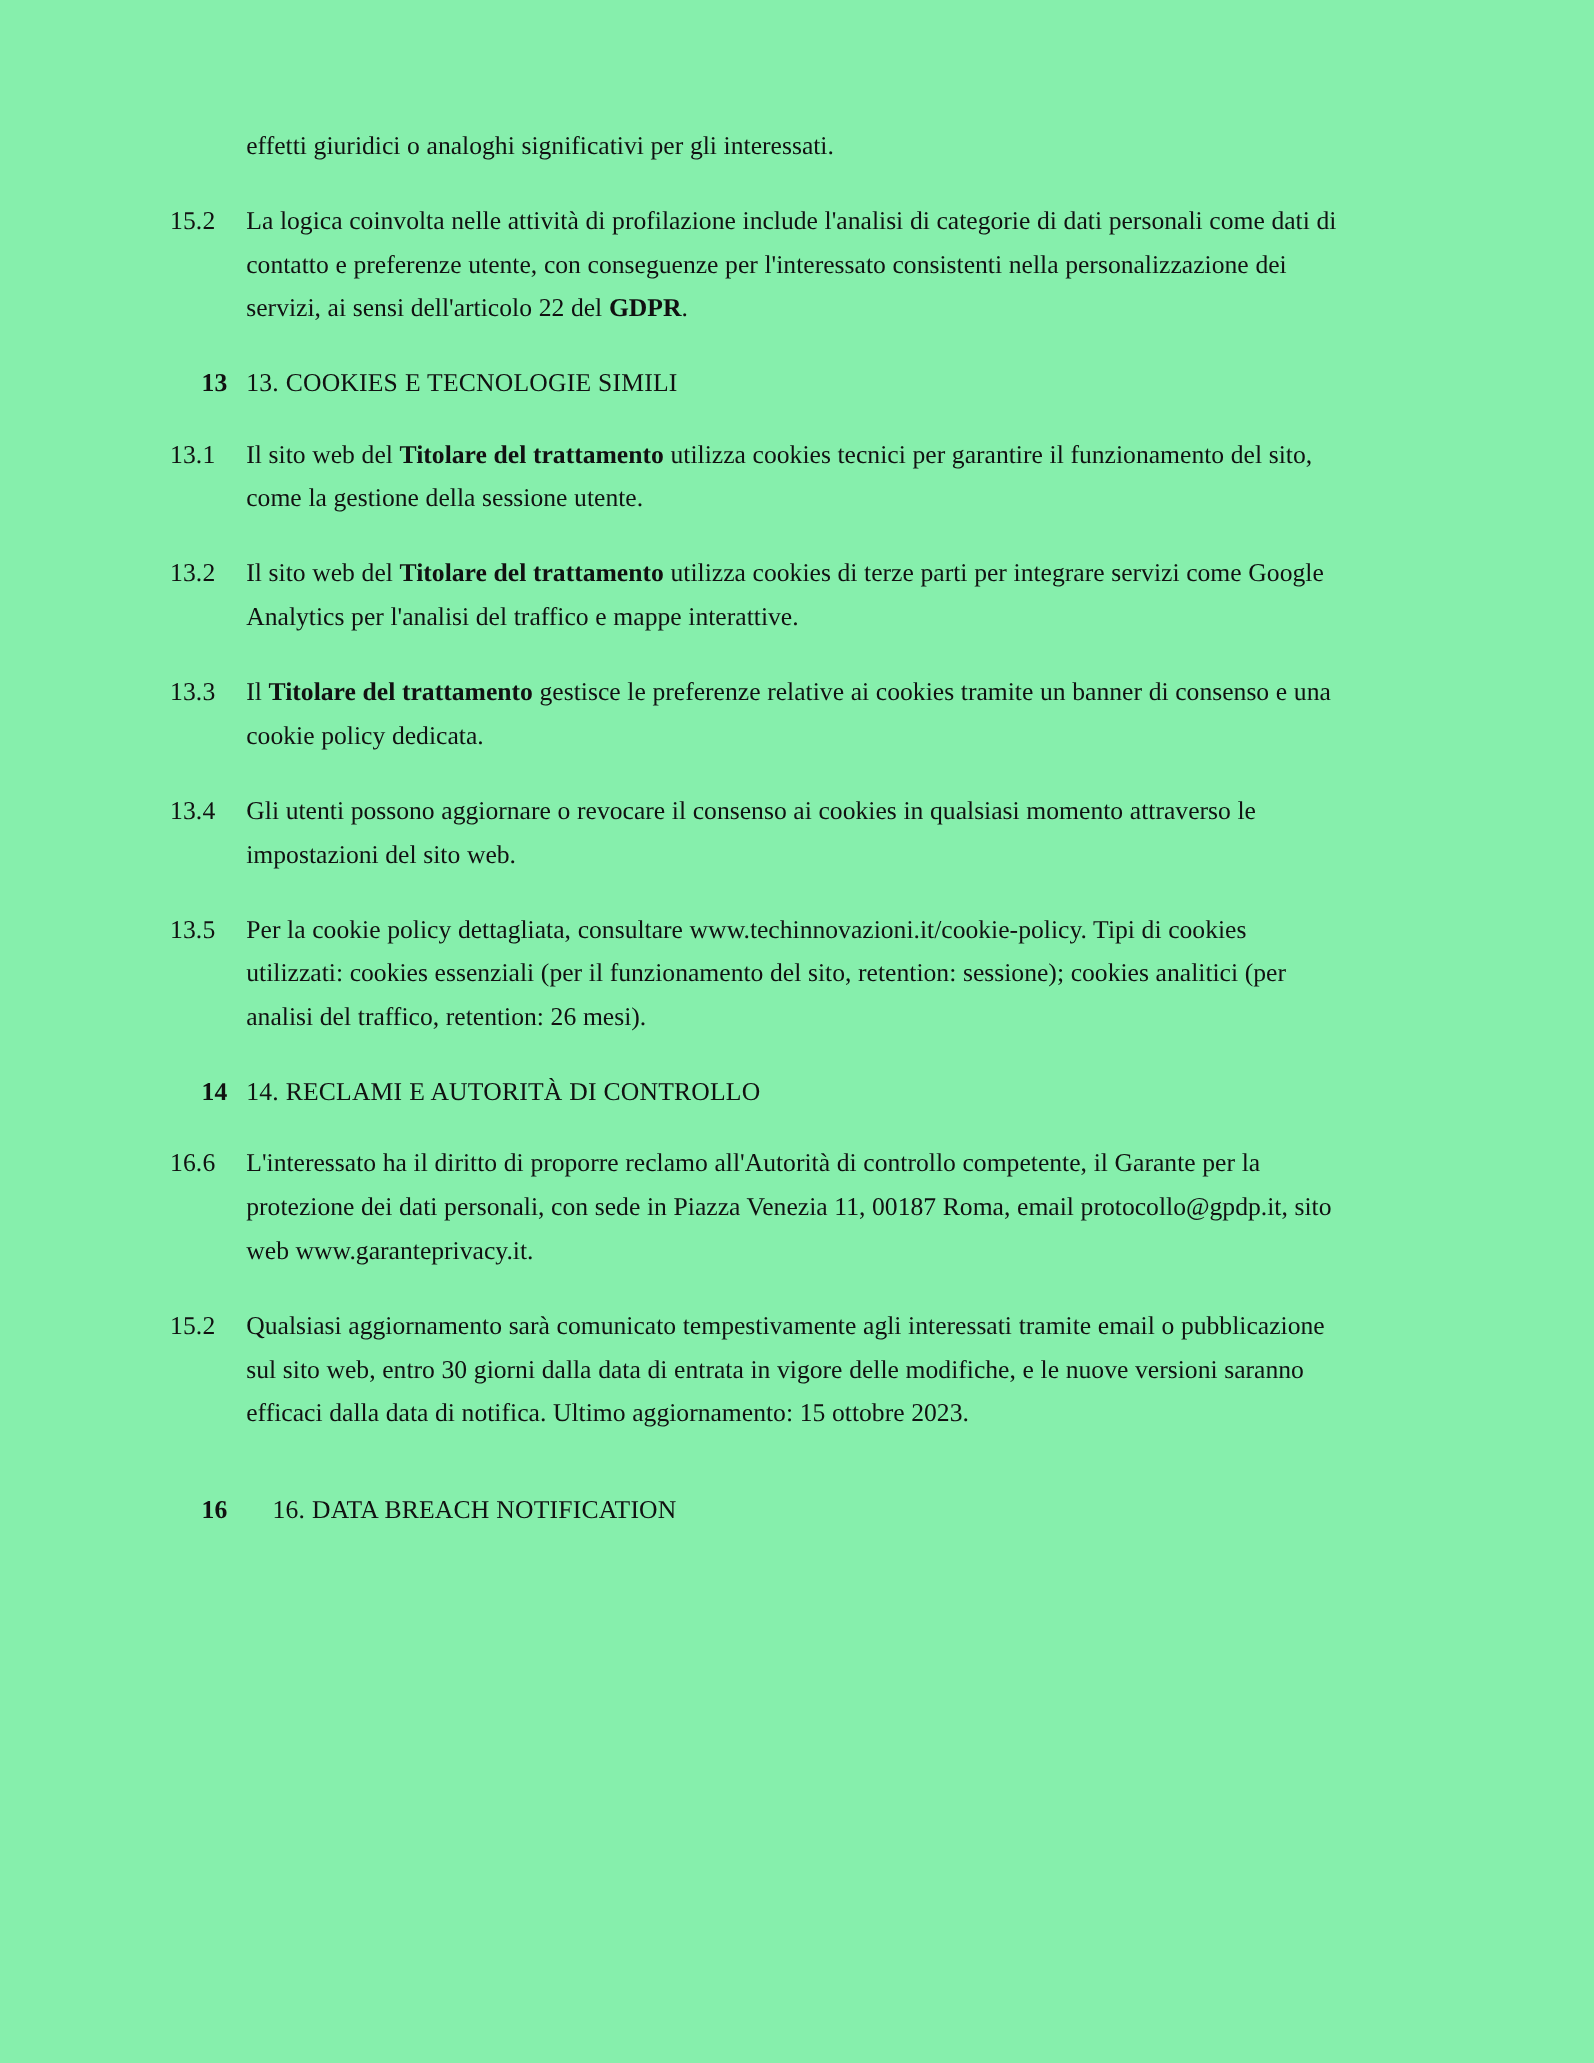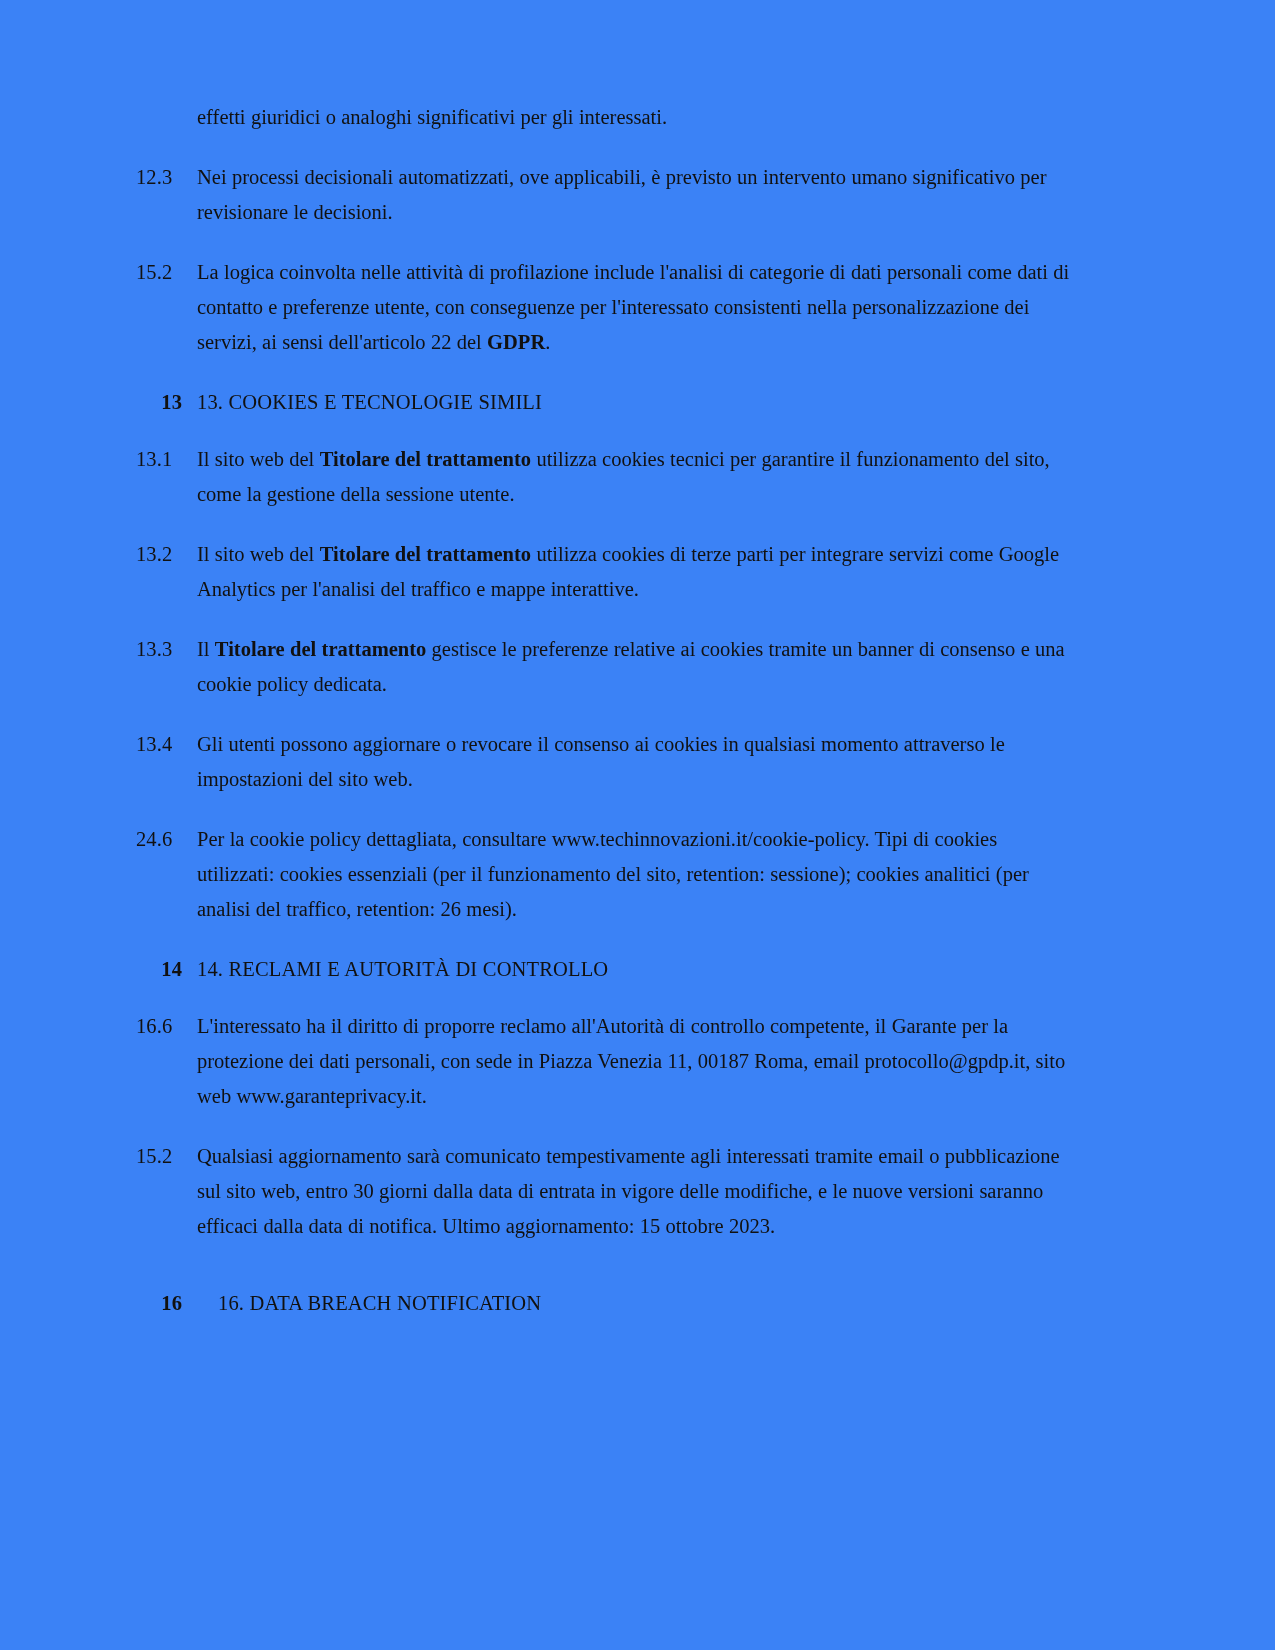--- a/index.html
+++ b/index.html
@@ -7,21 +7,21 @@
     margin: 0;
     padding: 0;
     background: #ffffff;
   }
 
   .page {
     position: relative;
     width: 1275px;
     height: 1650px;
     margin: 0 auto;
-    background: #3b82f6;
+    background: #86efac;
     font-family: "Liberation Serif", "DejaVu Serif", serif;
     color: #111111;
     overflow: hidden;
     box-sizing: border-box;
   }
 
   .doc-body {
     position: absolute;
     left: 136px;
     top: 100px;
@@ -102,24 +102,20 @@
 <body>
 
 <div class="page">
   <div class="doc-body">
 
     <div class="block cont">
       <div class="num"></div>
       <div class="body-text">effetti giuridici o analoghi significativi per gli interessati.</div>
     </div>
 
-    <div class="block clause">
-      <div class="num">12.3</div>
-      <div class="body-text">Nei processi decisionali automatizzati, ove applicabili, è previsto un intervento umano significativo per revisionare le decisioni.</div>
-    </div>
 
     <div class="block clause">
       <div class="num">15.2</div>
       <div class="body-text"><span>La logica coinvolta nelle attività di profilazione include l'analisi di categorie di dati personali come dati di contatto e preferenze utente, con conseguenze per l'interessato consistenti nella personalizzazione dei servizi, ai sensi dell'articolo 22 del </span><b>GDPR</b><span>.</span></div>
     </div>
 
     <div class="block heading">
       <div class="num right">13</div>
       <div class="body-text">13. COOKIES E TECNOLOGIE SIMILI</div>
     </div>
@@ -138,21 +134,21 @@
       <div class="num">13.3</div>
       <div class="body-text"><span>Il </span><b>Titolare del trattamento</b><span> gestisce le preferenze relative ai cookies tramite un banner di consenso e una cookie policy dedicata.</span></div>
     </div>
 
     <div class="block clause">
       <div class="num">13.4</div>
       <div class="body-text">Gli utenti possono aggiornare o revocare il consenso ai cookies in qualsiasi momento attraverso le impostazioni del sito web.</div>
     </div>
 
     <div class="block clause">
-      <div class="num">24.6</div>
+      <div class="num">13.5</div>
       <div class="body-text">Per la cookie policy dettagliata, consultare www.techinnovazioni.it/cookie-policy. Tipi di cookies utilizzati: cookies essenziali (per il funzionamento del sito, retention: sessione); cookies analitici (per analisi del traffico, retention: 26 mesi).</div>
     </div>
 
     <div class="block heading">
       <div class="num right">14</div>
       <div class="body-text">14. RECLAMI E AUTORITÀ DI CONTROLLO</div>
     </div>
 
     <div class="block clause">
       <div class="num">16.6</div>

